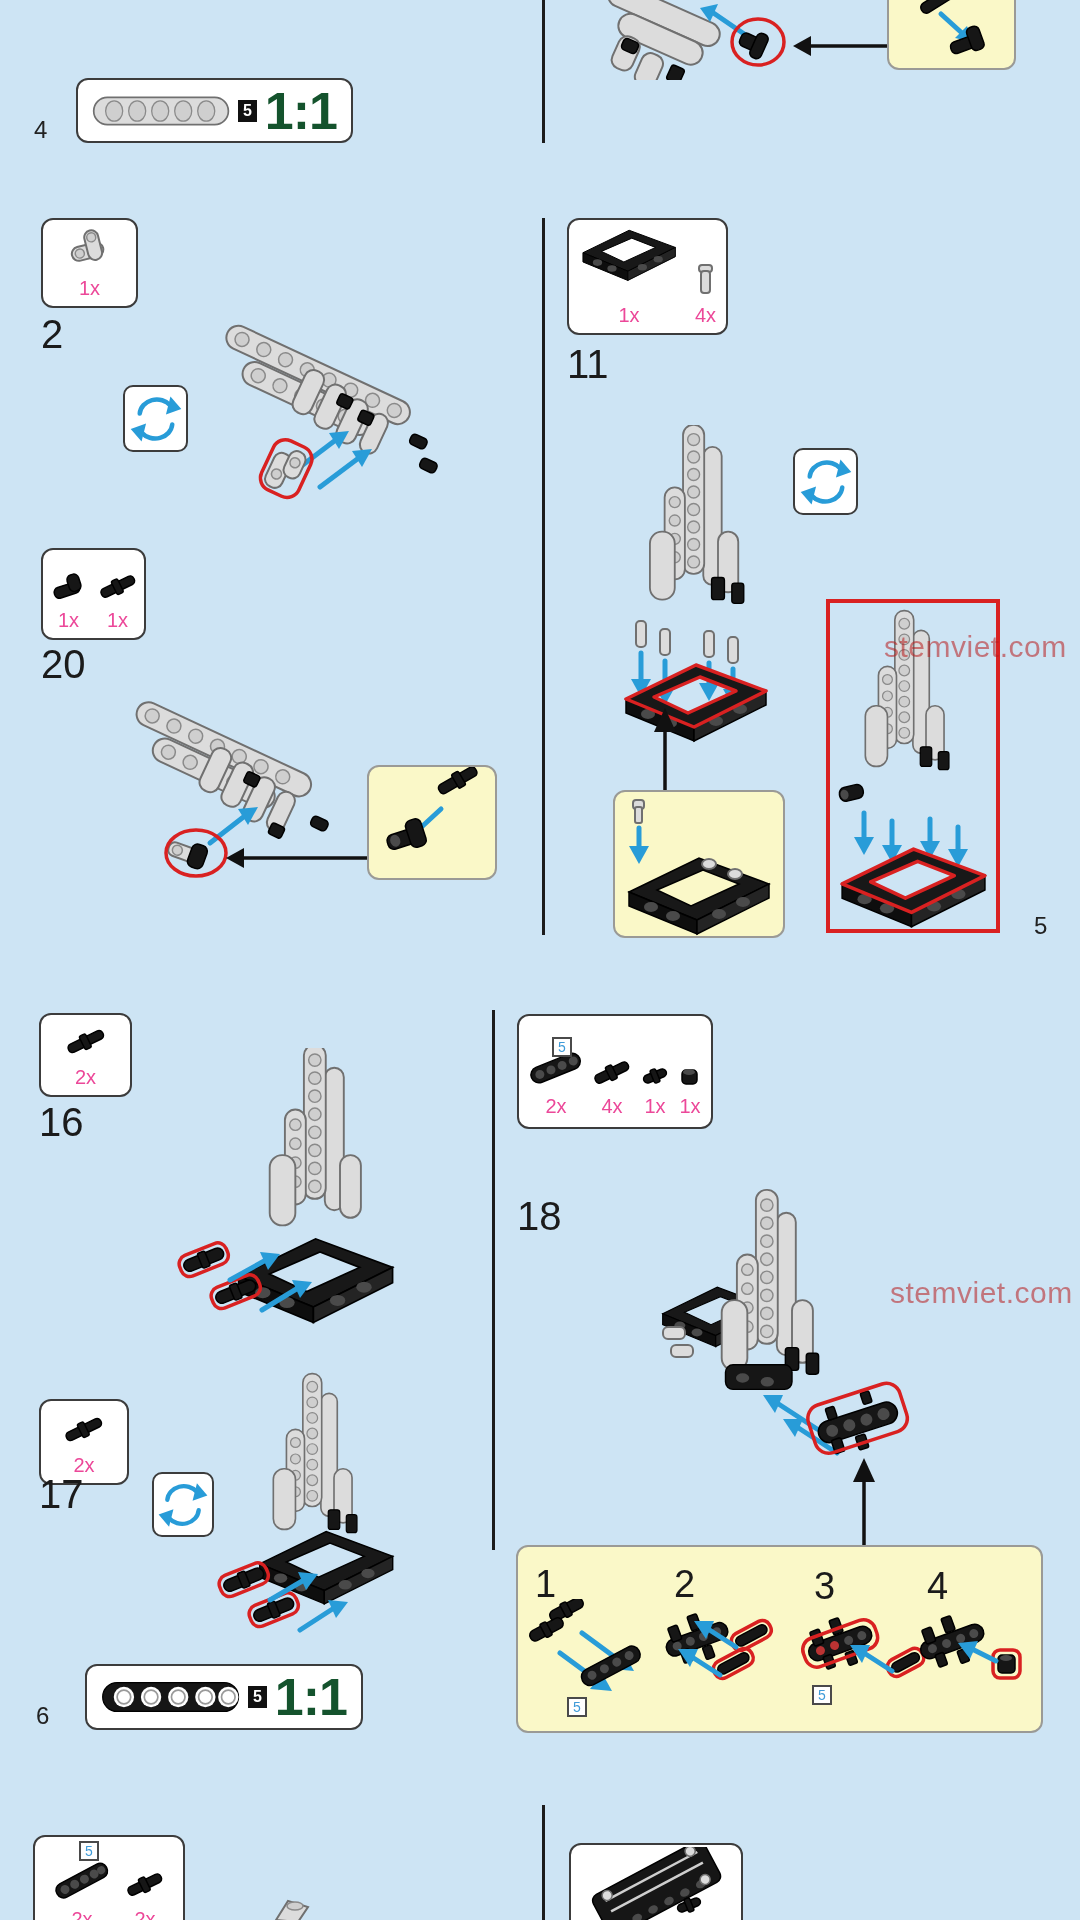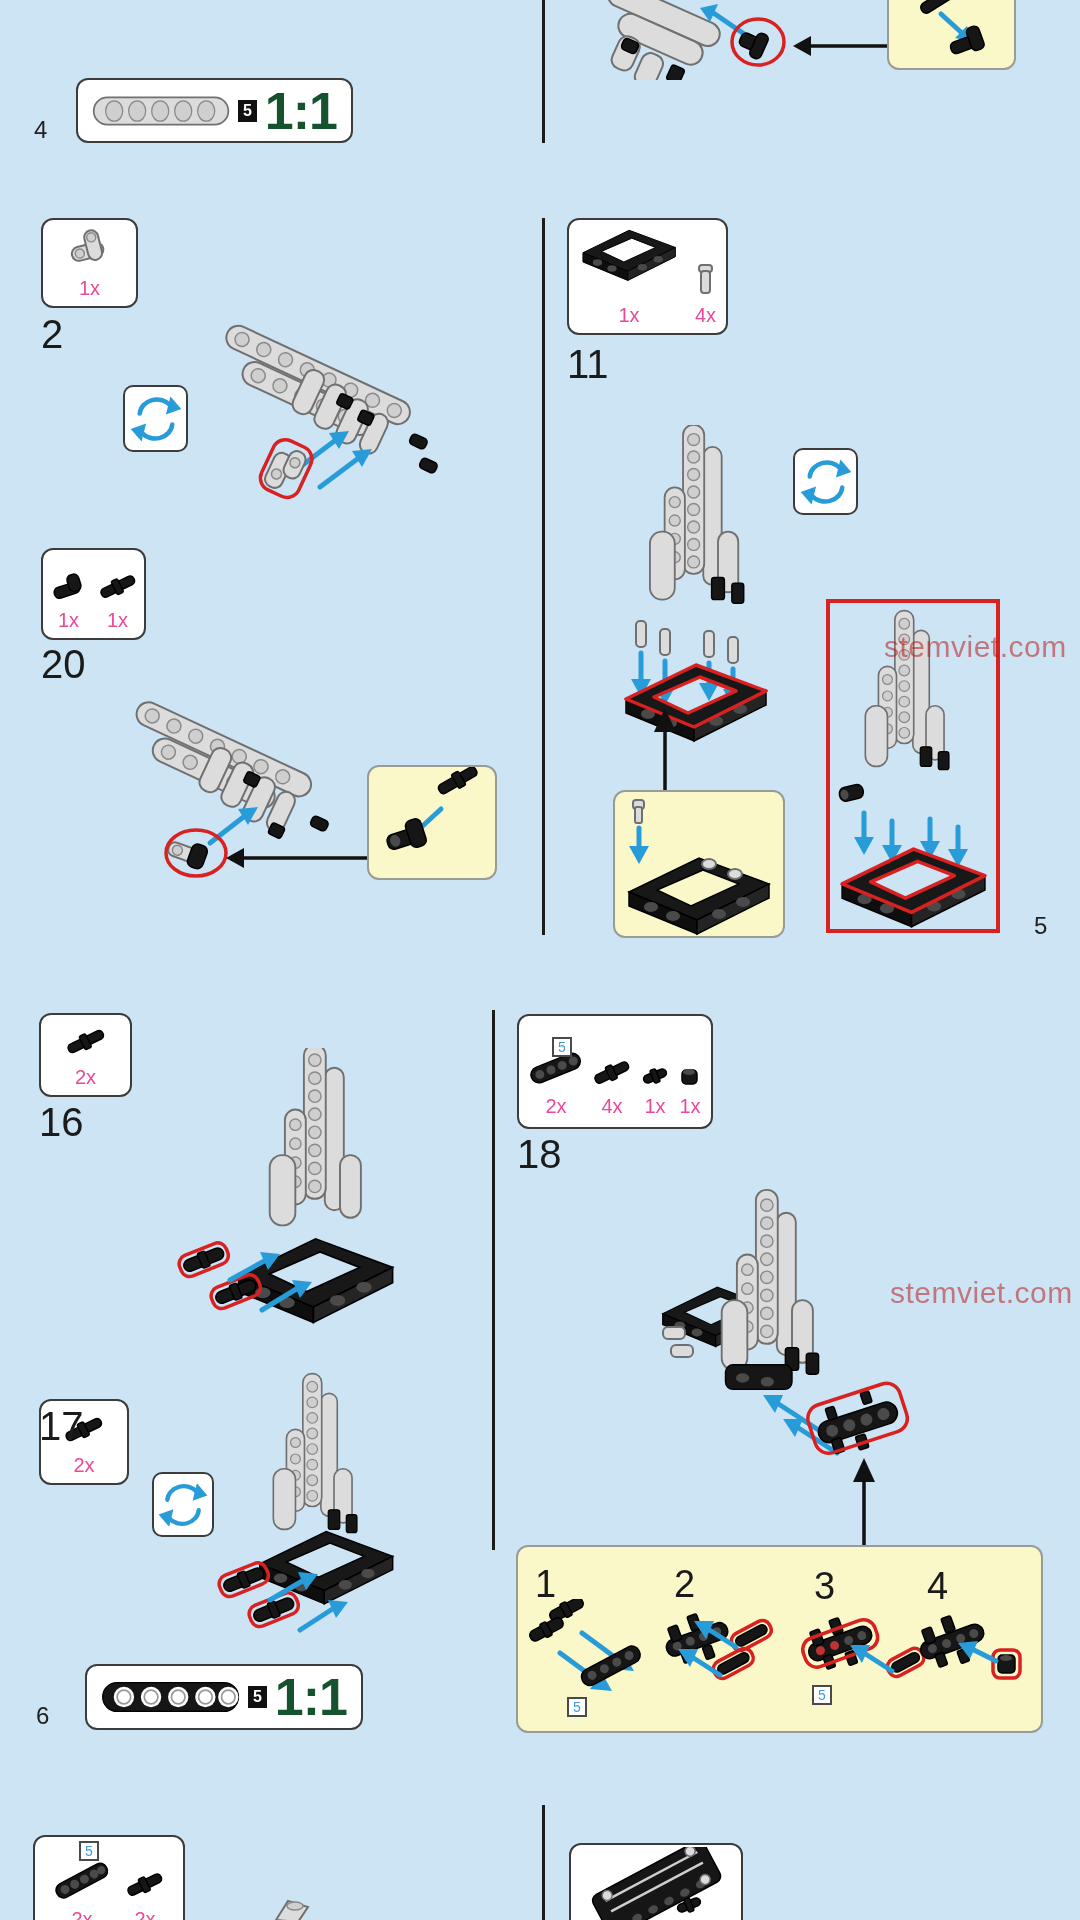--- a/index.html
+++ b/index.html
@@ -472,21 +472,21 @@
     <div class="part">
       <svg width="42" height="34" viewBox="0 0 42 34">
         <g transform="rotate(-26 21 17)">
           <rect class="bp" x="2" y="12" width="38" height="9" rx="4"></rect>
           <rect class="bp" x="17" y="9" width="7" height="15" rx="2"></rect>
         </g>
       </svg>
       <div class="qty">2x</div>
     </div>
   </div>
-  <div class="stepnum" style="left:39px;top:1406px">17</div>
+  <div class="stepnum" style="left:39px;top:1474px">17</div>
   <div class="rotbox" style="left:152px;top:1472px;width:62px;height:65px">
     <svg width="54" height="56" viewBox="0 0 62 64">
       <path class="arrB" d="M13,26 A19,17 0 0 1 47,17"></path>
         <polygon class="arrBh" points="47,7 59,21 42,27"></polygon>
       <path class="arrB" d="M49,38 A19,17 0 0 1 15,47"></path>
         <polygon class="arrBh" points="15,57 3,43 20,37"></polygon>
     </svg>
   </div>
   <svg class="abs" style="left:212px;top:1372px" width="195" height="273" viewBox="0 0 195 273">
     <g transform="translate(40,0) scale(0.82)">
@@ -599,21 +599,21 @@
       </div>
       <div class="part">
         <svg width="22" height="22" viewBox="0 0 22 22">
           <rect class="bp" x="3" y="4" width="15" height="14" rx="4"></rect>
           <ellipse fill="#4a4a4a" cx="10" cy="6" rx="6" ry="3"></ellipse>
         </svg>
         <div class="qty">1x</div>
       </div>
     </div>
   </div>
-  <div class="stepnum" style="left:517px;top:1134px">18</div>
+  <div class="stepnum" style="left:517px;top:1196px">18</div>
   <div class="watermark" style="left:890px;top:1276px">stemviet.com</div>
   <svg class="abs" style="left:655px;top:1185px" width="265" height="300" viewBox="0 0 265 300">
     <g transform="translate(3,96) scale(0.78)">
       <path class="frame" d="M6,42 L76,8 L146,34 L74,70 Z M34,40 L80,20 L116,34 L68,56 Z"></path>
       <path fill="#0e0e0e" stroke="#000" stroke-width="1.5" d="M6,42 L6,56 L74,84 L74,70 Z"></path>
       <path fill="#242424" stroke="#000" stroke-width="1.5" d="M74,70 L74,84 L146,48 L146,34 Z"></path>
       <ellipse cx="28" cy="57" rx="7" ry="5" fill="#4a4a4a"></ellipse>
         <ellipse cx="50" cy="66" rx="7" ry="5" fill="#4a4a4a"></ellipse>
     </g>
     <rect class="gp" x="8" y="142" width="22" height="12" rx="5"></rect>

